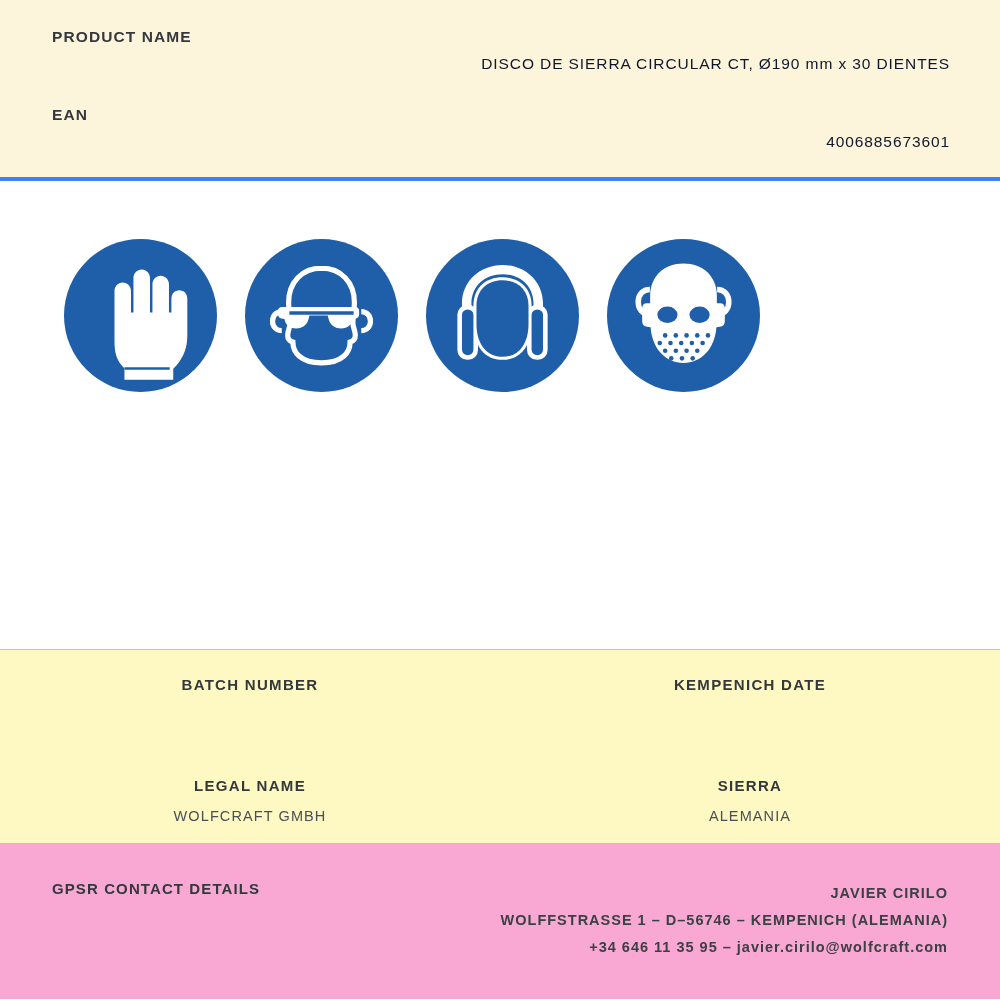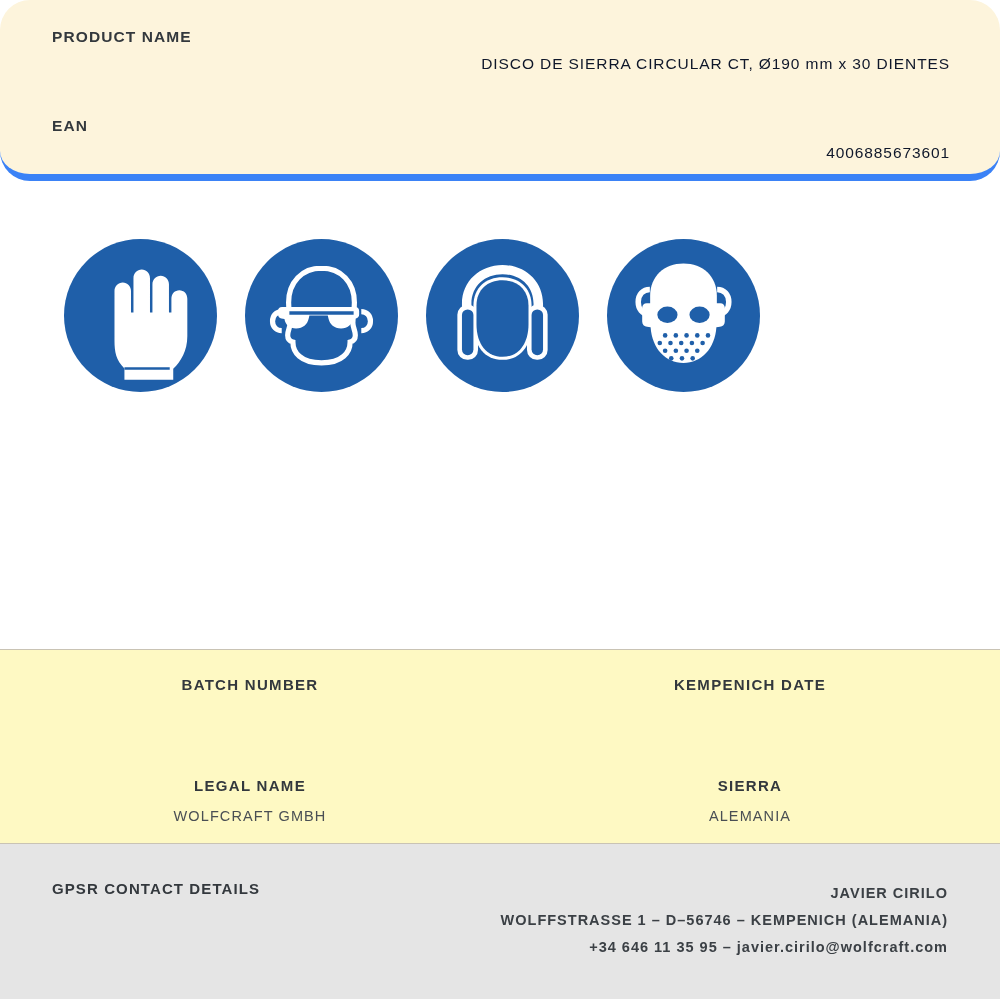--- a/index.html
+++ b/index.html
@@ -20,43 +20,42 @@
     height: 1000px;
     box-sizing: border-box;
   }
 
   
   .top-block {
     background: #fdf4dc;
     padding: 28px 50px 22px 52px;
     box-sizing: border-box;
     height: 181px;
-    border-bottom: 7px solid #3b82f6;
-    border-radius: 30px;
+    border-bottom: 4px solid #3b82f6;
   }
   .field-label {
     font-size: 15.5px;
     font-weight: bold;
     letter-spacing: 1.1px;
     color: #33383d;
     margin: 0 0 9px 0;
   }
   .field-value {
     font-size: 15.5px;
     letter-spacing: 0.9px;
     color: #0f172a;
     margin: 0;
     font-weight: 400;
     text-align: right;
   }
   .field-group {
     margin-bottom: 0;
   }
   .field-group.ean {
-    margin-top: 44px;
+    margin-top: 33px;
   }
 
   
   .picto-band {
     height: 469px;
     background: #ffffff;
     box-sizing: border-box;
     padding: 58px 0 0 64px;
     border-bottom: 1px solid #c9c3b4;
   }
@@ -103,21 +102,21 @@
   }
   .mid-row-2 {
     margin-top: 62px;
   }
   .mid-row-2 .mid-value {
     margin-top: 12px;
   }
 
   
   .footer {
-    background: #e5e5e5;
+    background: #f9a8d4;
     height: 155px;
     box-sizing: border-box;
     padding: 36px 52px 0 52px;
     display: flex;
     justify-content: space-between;
     align-items: flex-start;
   }
   .footer-label {
     font-size: 15px;
     font-weight: bold;

